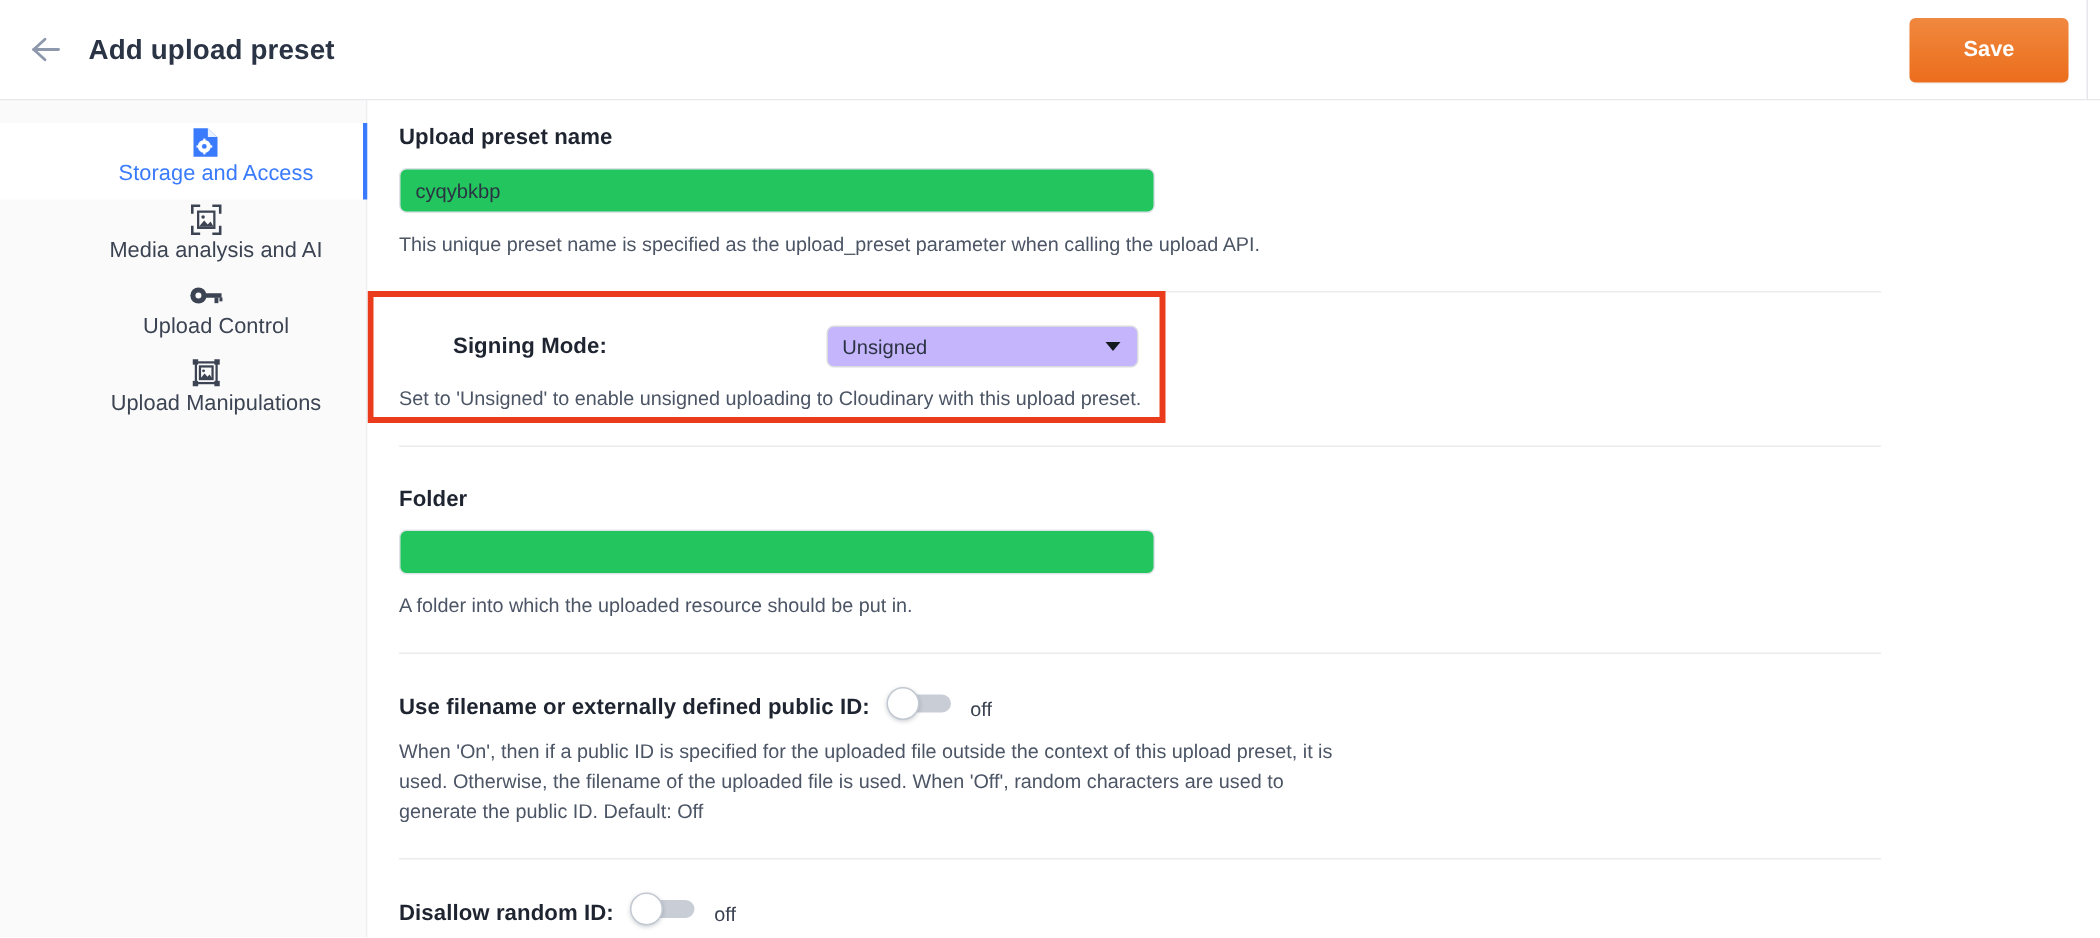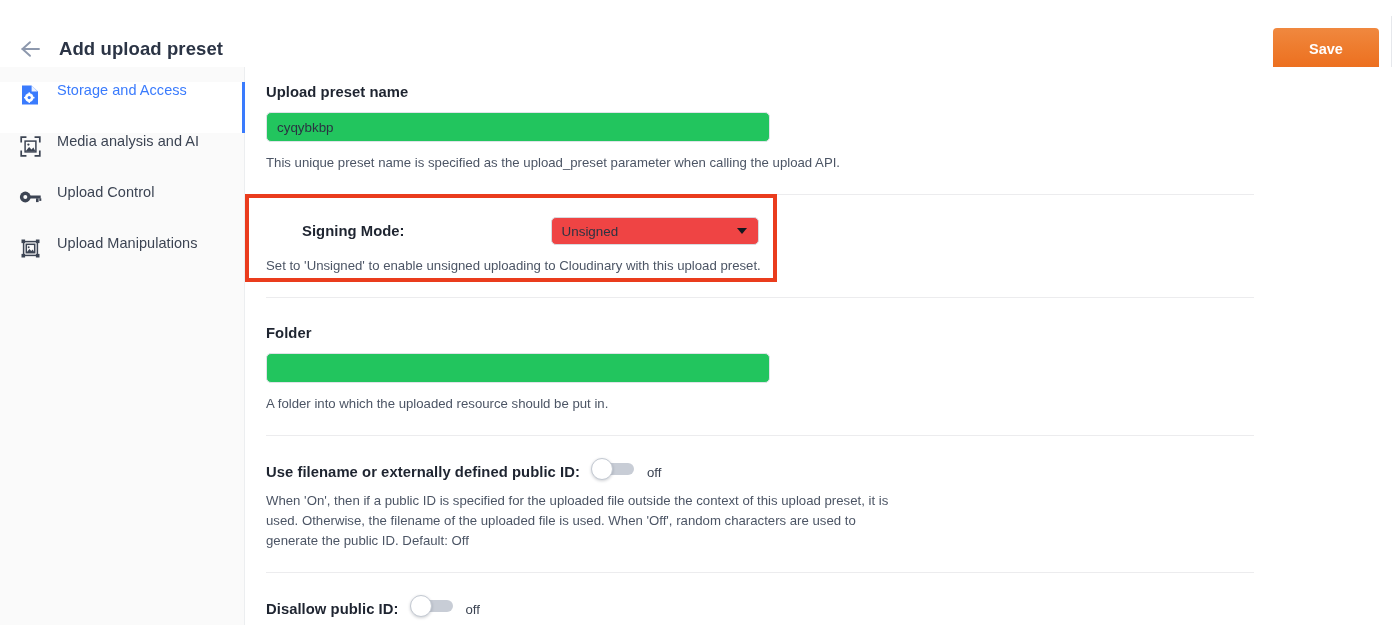--- a/index.html
+++ b/index.html
@@ -16,21 +16,21 @@
   .app {
     position: relative;
     width: 1400px;
     height: 625px;
     background: #ffffff;
   }
 
   
   .header {
     position: absolute;
-    top: 16px; left: 0;
+    top: 0; left: 0;
     width: 1400px;
     height: 67px;
     background: #ffffff;
     border-bottom: 1px solid #e6e8ec;
     display: flex;
     align-items: center;
   }
 
   .back-btn {
     margin-left: 14px;
@@ -96,24 +96,25 @@
     height: 558px;
     background: #fafafa;
     border-right: 1px solid #eceef0;
     padding-top: 15px;
     flex: none;
   }
 
   .side-item {
     position: relative;
     display: flex;
-    align-items: flex-start;
+    align-items: center;
     height: 51px;
-    padding-left: 17px;
+    padding-left: 30px;
     cursor: pointer;
+    flex-direction: column;
   }
   .side-item .ico {
     width: 26px; height: 26px;
     display: flex; align-items: center; justify-content: center;
     flex: none;
   }
   .side-item .lbl {
     margin-left: 14px;
     font-size: 14.5px;
     color: #3c4453;
@@ -205,21 +206,21 @@
     position: relative;
     margin-left: 146px;
     width: 208px;
     height: 28px;
   }
   .select-box {
     width: 208px;
     height: 28px;
     border: 1px solid #d7dbe0;
     border-radius: 5px;
-    background: #ef4444;
+    background: #c4b5fd;
     font-family: "Liberation Sans", sans-serif;
     font-size: 13.4px;
     color: #2b3342;
     padding-left: 10px;
     display: flex;
     align-items: center;
     cursor: pointer;
   }
   .caret {
     position: absolute;
@@ -412,21 +413,21 @@
             <div class="toggle-state">off</div>
           </div>
           <div class="hint wide">When 'On', then if a public ID is specified for the uploaded file outside the context of this upload preset, it is used. Otherwise, the filename of the uploaded file is used. When 'Off', random characters are used to generate the public ID. Default: Off</div>
         </div>
 
         <div class="divider"></div>
         <div class="sp-24"></div>
 
         <div class="section">
           <div class="toggle-row">
-            <div class="field-label">Disallow public ID:</div>
+            <div class="field-label">Disallow random ID:</div>
             <div class="toggle">
               <span class="track"></span>
               <span class="knob"></span>
             </div>
             <div class="toggle-state">off</div>
           </div>
 
         </div>
 
       </div>

